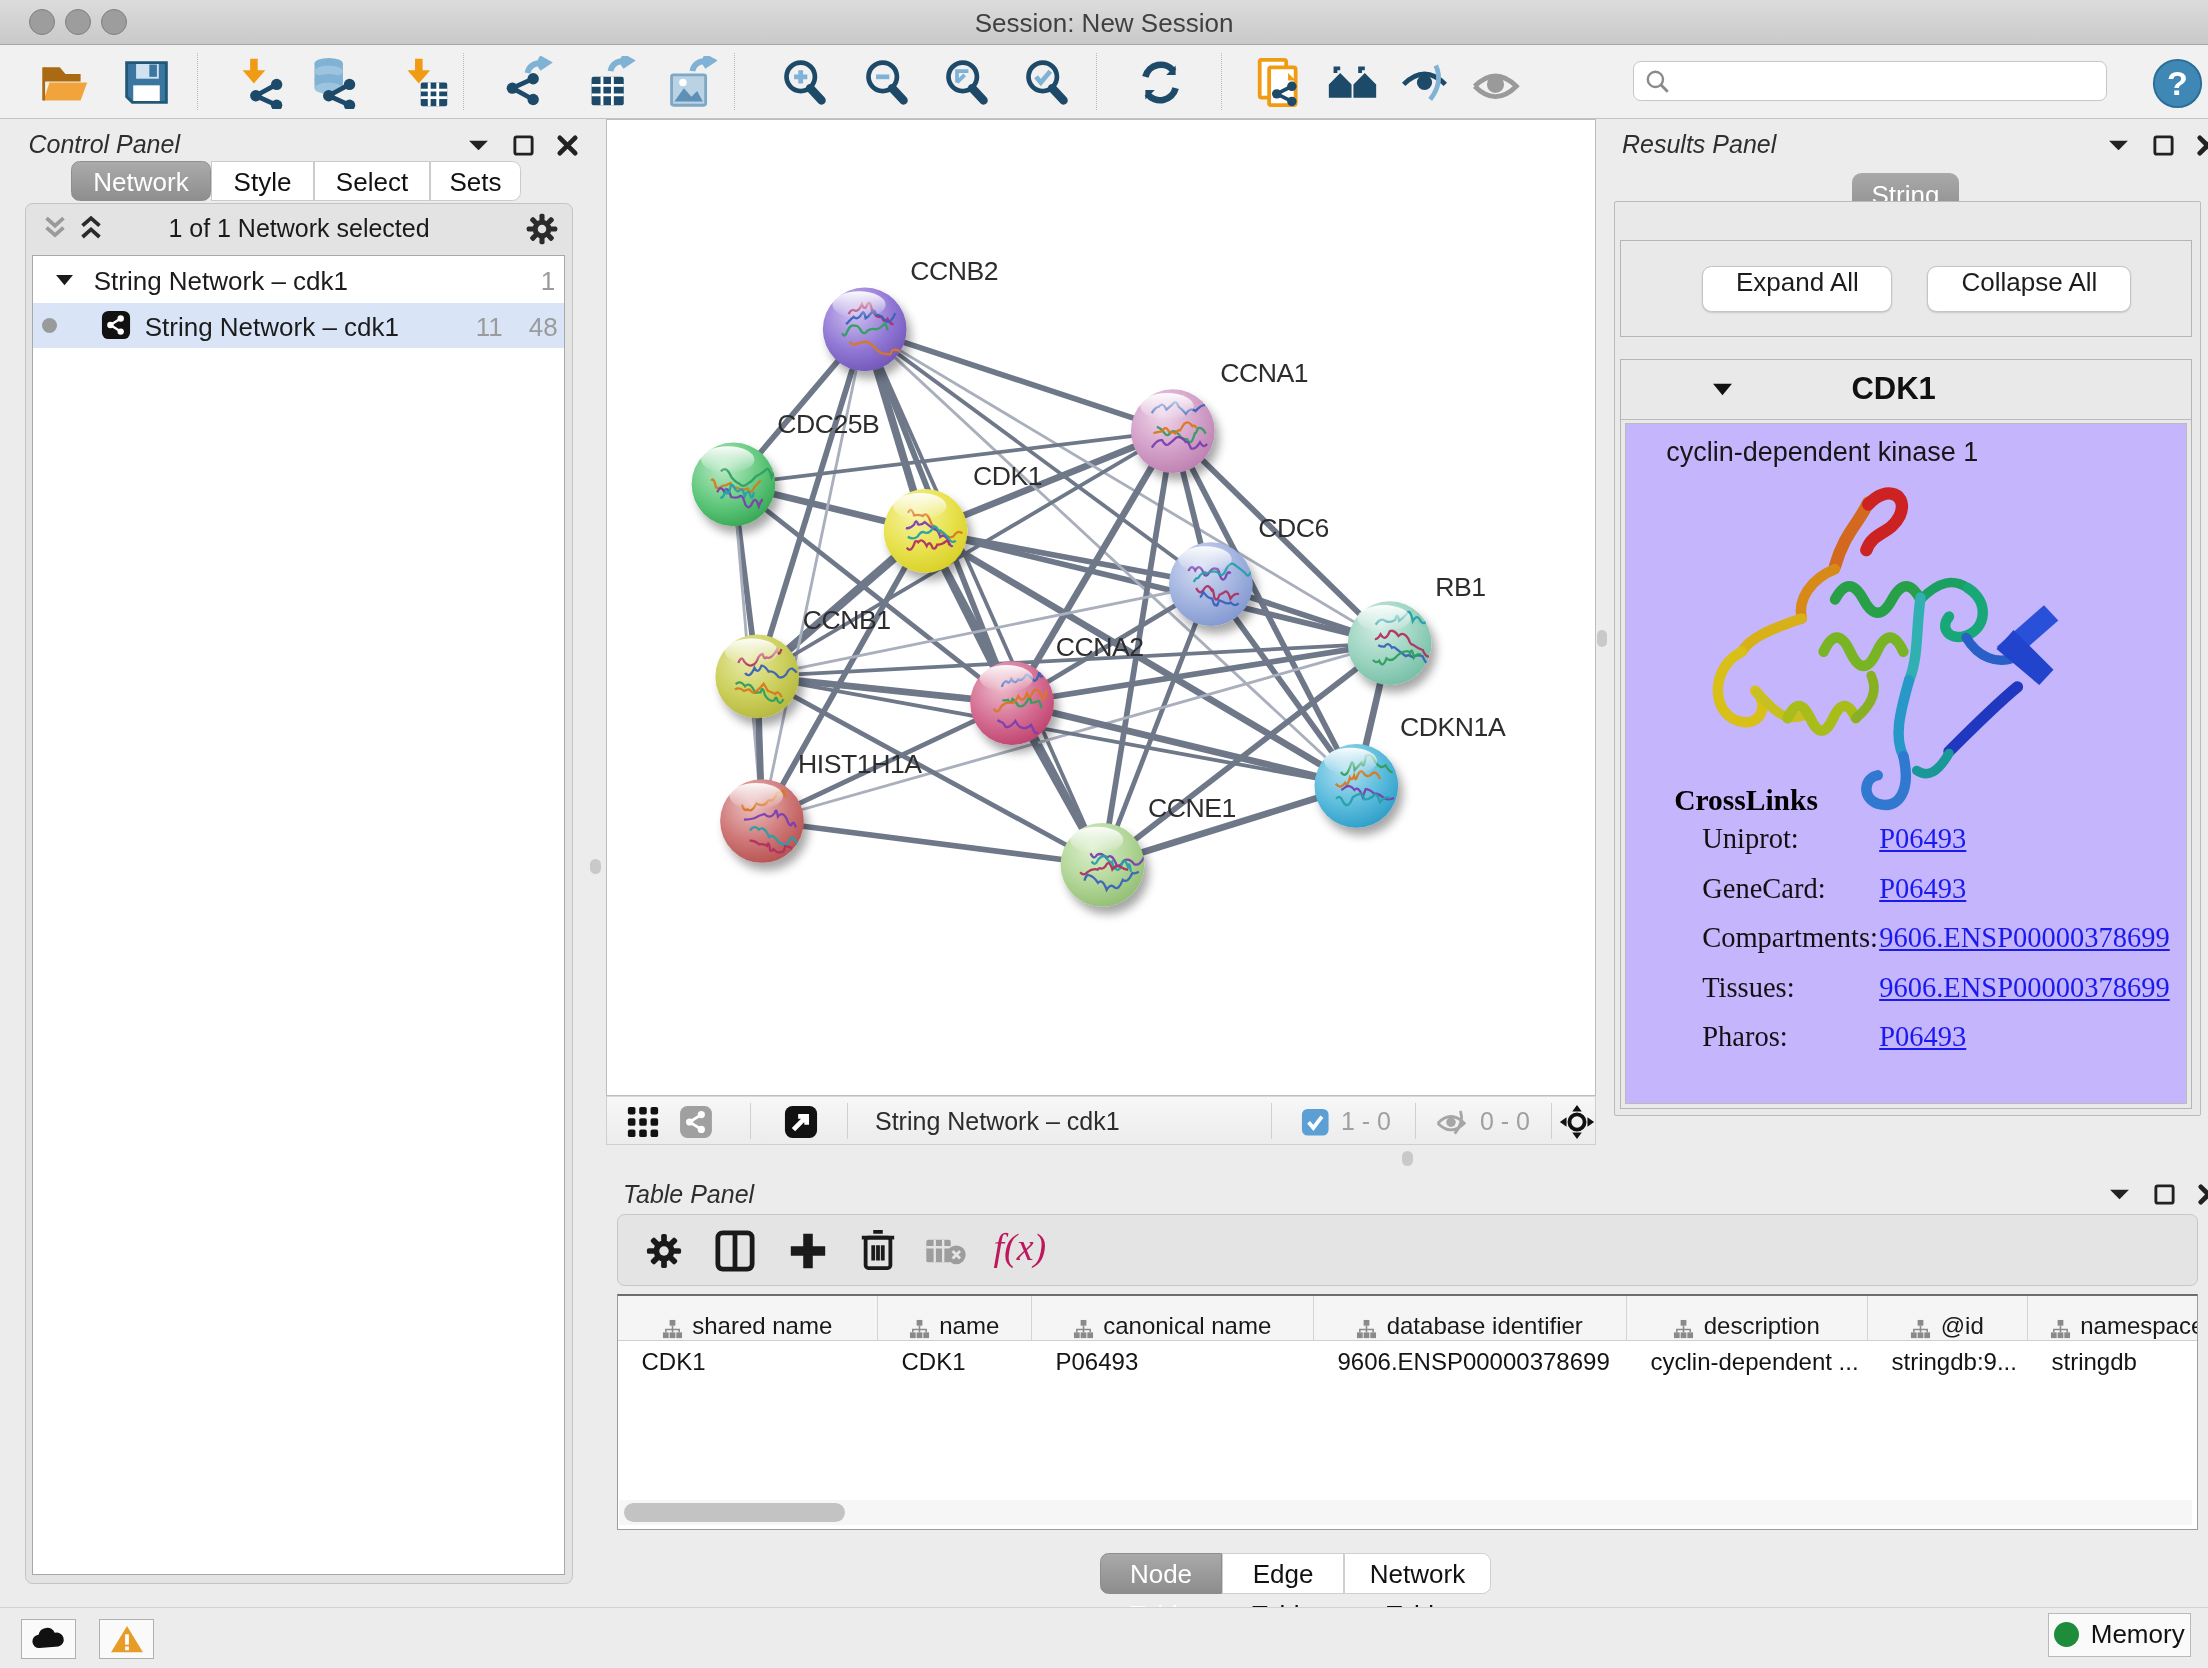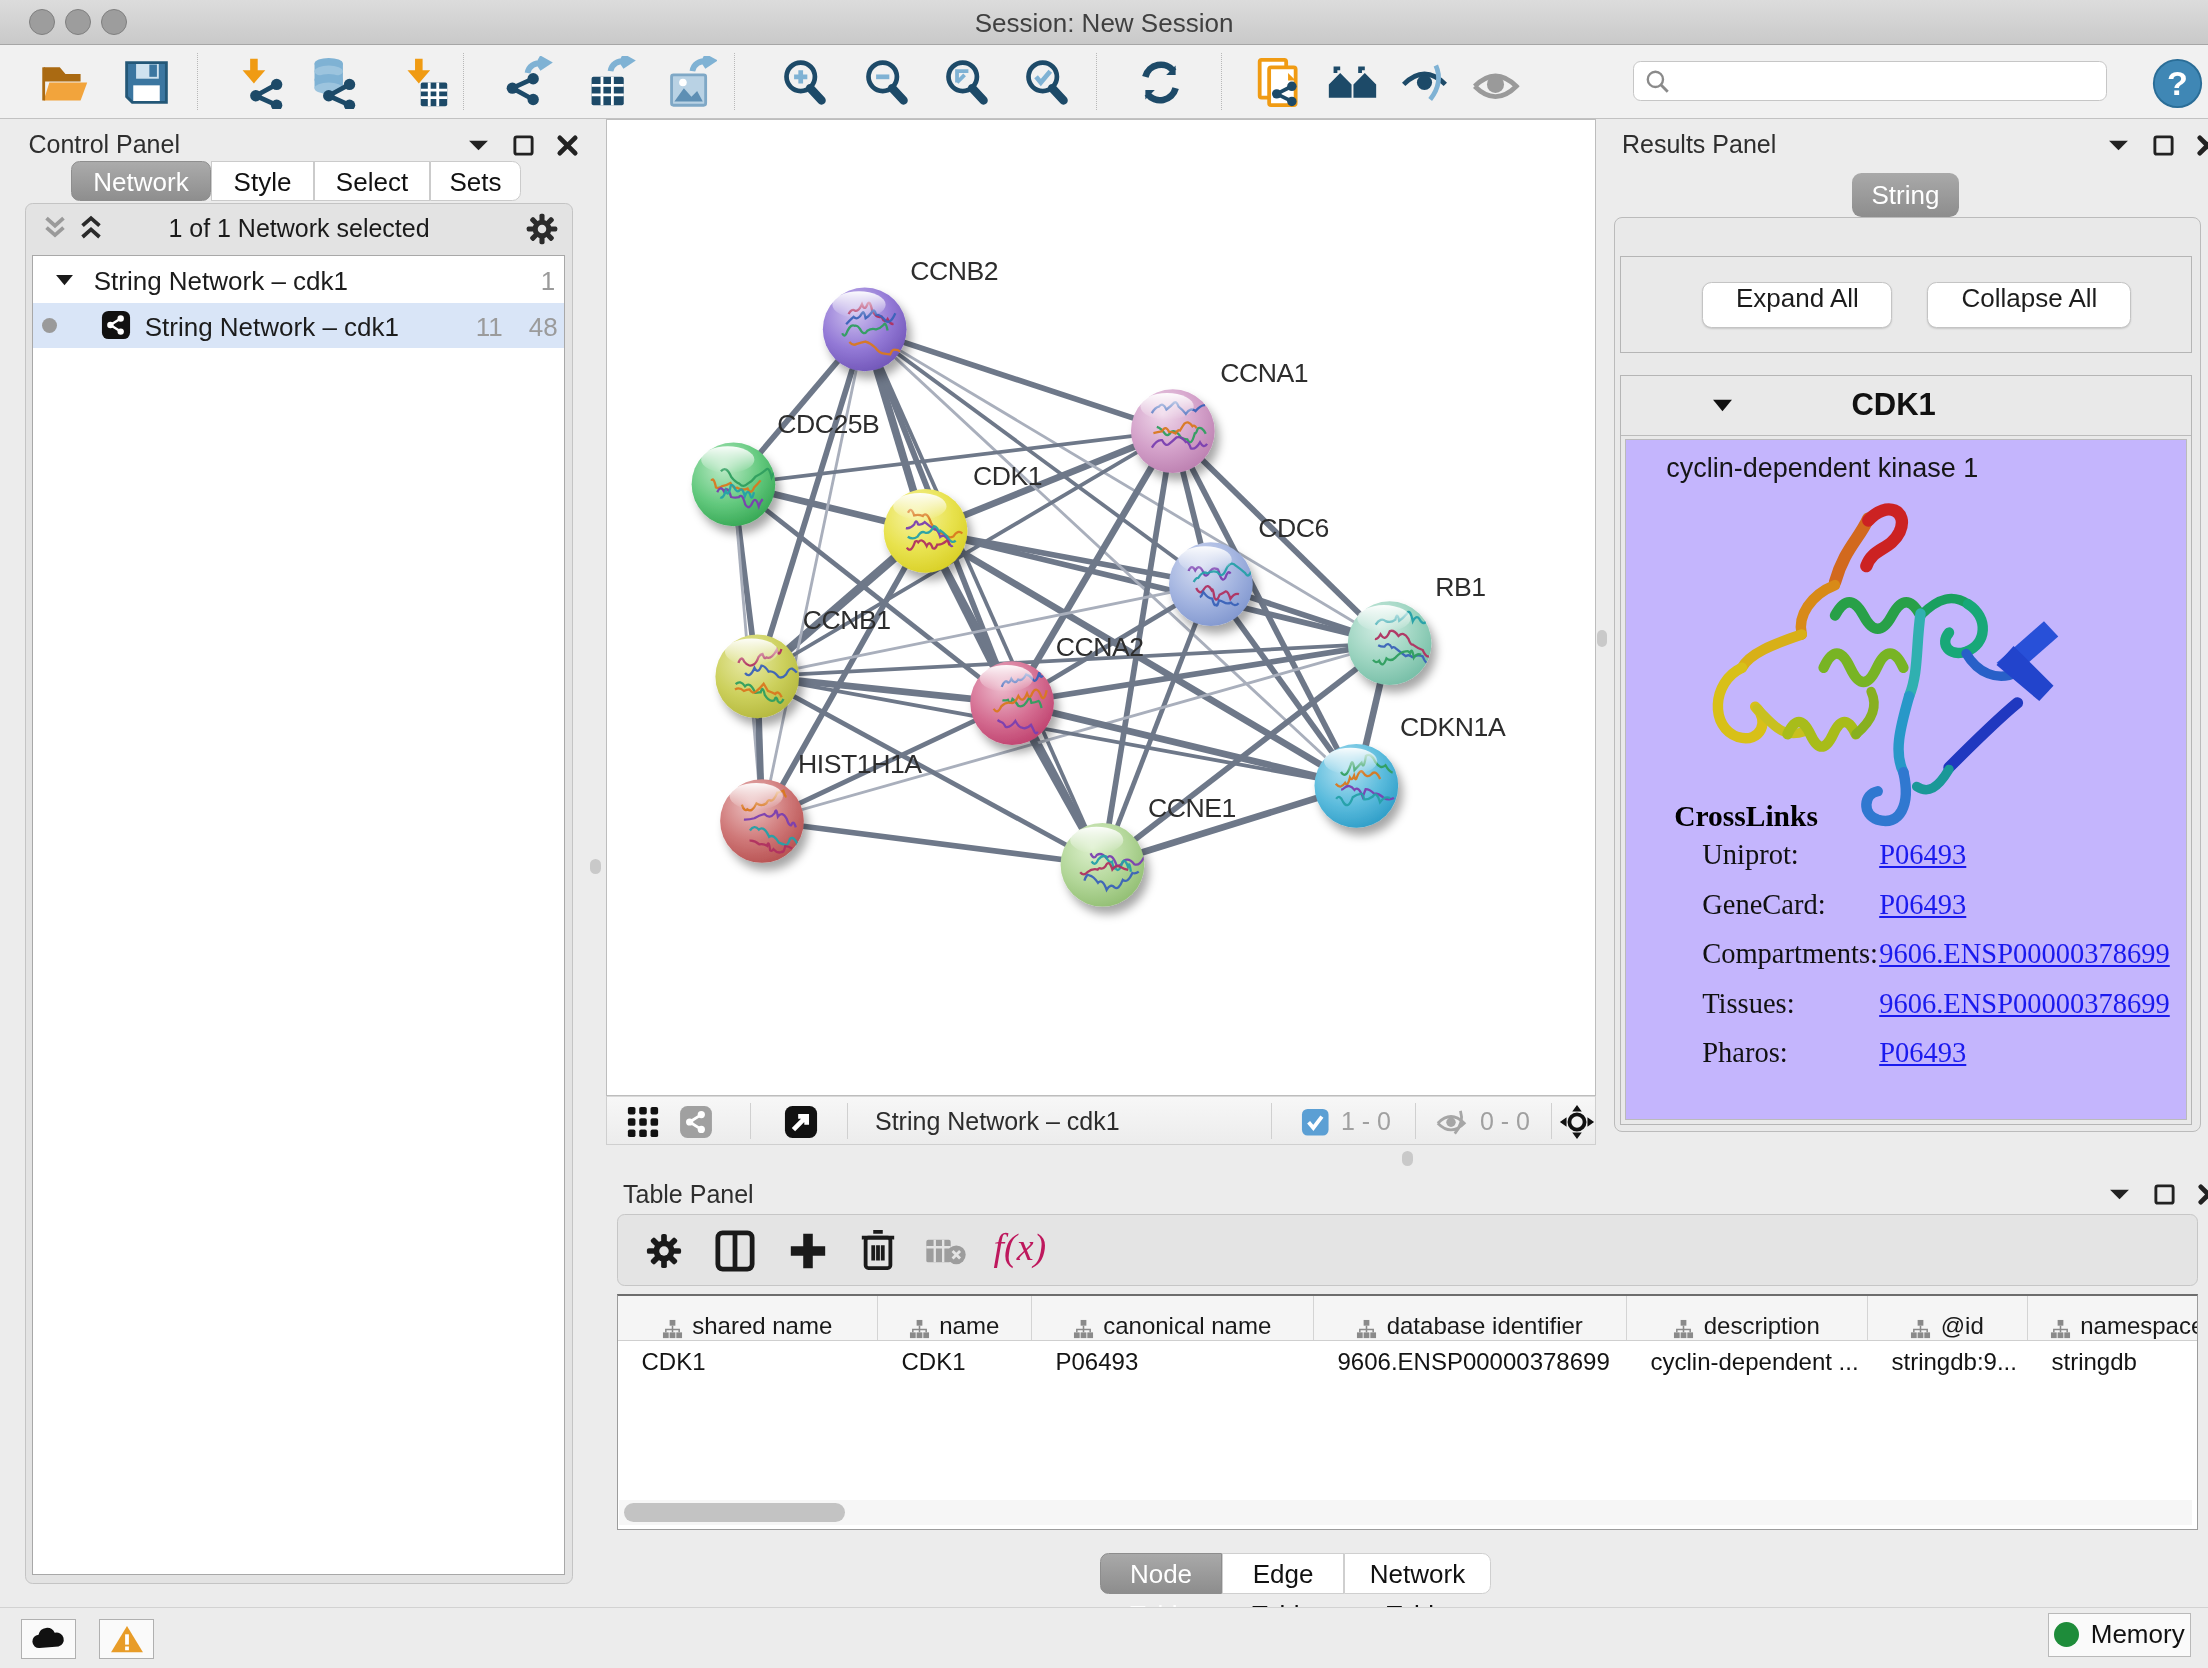--- a/index.html
+++ b/index.html
@@ -10,21 +10,21 @@
   .light{position:absolute;top:8.6px;width:26px;height:26px;border-radius:50%;background:#9d9d9d;border:1.4px solid #7f7f7f;box-sizing:border-box;}
   #win-title{position:absolute;left:0;right:0;top:0;height:45px;line-height:47px;text-align:center;font-size:26px;color:#404040;}
   
   #toolbar{position:absolute;left:0;top:45px;width:2208px;height:74px;background:#f1f1f1;border-bottom:1px solid #c2c2c2;box-sizing:border-box;}
   .tbi{position:absolute;top:10.5px;width:53px;height:53px;}
   .tsep{position:absolute;top:7.6px;width:0;height:57px;border-left:1.9px dotted #b8b8b8;}
   #search-box{position:absolute;left:1633px;top:16px;width:474px;height:40px;background:#fff;border:1.9px solid #c6c6c6;border-radius:7.6px;box-sizing:border-box;}
   #search-box svg{position:absolute;left:9.5px;top:5.7px;}
   #search-input{position:absolute;left:46px;top:1.9px;width:409px;height:30px;border:none;outline:none;font-size:25px;background:transparent;}
   
-  .panel-title{font-size:25px;color:#2e2e2e;}
+  .panel-title{font-size:25px;color:#2e2e2e;font-style:italic;}
   .win-ctrl{position:absolute;top:0;display:flex;gap:21px;align-items:center;}
   
   #control-panel{position:absolute;left:0;top:119px;width:594px;height:1484px;}
   #cp-title{position:absolute;left:28.5px;top:11.4px;}
   .tab{position:absolute;box-sizing:border-box;height:40px;background:#fff;border:1px solid #cbcbcb;color:#111;font-size:26px;text-align:center;line-height:40px;}
   .tab.sel{background:linear-gradient(#ababab,#8e8e8e);color:#fff;border-color:#8e8e8e;}
   #cp-box{position:absolute;left:25px;top:84px;width:546px;height:1379px;background:#e3e3e3;border:1px solid #c4c4c4;border-radius:7.6px;}
   #cp-toolbar{position:absolute;left:0;top:0;width:100%;height:49px;}
   #cp-status{position:absolute;left:0;right:0;top:9.5px;text-align:center;font-size:25px;color:#1a1a1a;}
   #cp-list{position:absolute;left:5.7px;top:51px;width:533px;height:1320px;background:#fff;border:1px solid #a8a8a8;box-sizing:border-box;}
@@ -34,21 +34,21 @@
   
   #network-panel{position:absolute;left:606px;top:119px;width:990px;height:977px;background:#fff;border:1px solid #bdbdbd;box-sizing:border-box;}
   #net-toolbar{position:absolute;left:606px;top:1096px;width:990px;height:49px;background:linear-gradient(#f7f7f7,#ececec);border:1px solid #cfcfcf;border-top:1px solid #d8d8d8;box-sizing:border-box;}
   .ntsep{position:absolute;top:5.7px;height:36px;width:0;border-left:1px solid #d0d0d0;}
   #net-title{position:absolute;left:268px;top:9.5px;font-size:25px;color:#2c2c2c;}
   .nt-gray{color:#a0a0a0;font-size:25px;position:absolute;top:9.5px;text-align:right;}
   
   #results-panel{position:absolute;left:1607px;top:119px;width:601px;height:1053px;}
   #rp-title{position:absolute;left:15px;top:11.4px;}
   #rp-tab{position:absolute;left:245px;top:54px;width:107px;height:44px;background:linear-gradient(#a9a9a9,#8d8d8d);border-radius:9.5px;color:#fff;font-size:26px;text-align:center;line-height:44px;}
-  #rp-outer{position:absolute;left:6.7px;top:98px;width:585px;height:913px;background:#e9e9e9;border:1px solid #bbb;border-radius:8px;}
+  #rp-outer{position:absolute;left:6.7px;top:82px;width:585px;height:913px;background:#e9e9e9;border:1px solid #bbb;border-radius:2px;}
   #rp-btnbox{position:absolute;left:5.7px;top:38px;width:570px;height:95px;border:1px solid #b5b5b5;background:#e9e9e9;}
   .rp-btn{position:absolute;top:25px;height:46px;background:#fff;border:1px solid #c4c4c4;border-radius:9.5px;font-size:26px;text-align:center;box-sizing:border-box;box-shadow:0 1px 1.9px rgba(0,0,0,0.15);}
   #rp-main{position:absolute;left:5.7px;top:157px;width:570px;height:748px;border:1px solid #b5b5b5;background:#e9e9e9;}
   #rp-genehdr{position:absolute;left:0;top:0;width:100%;height:59px;border-bottom:1px solid #bbb;}
   #rp-genename{position:absolute;left:230px;top:11.4px;font-size:31px;font-weight:bold;color:#111;}
   #rp-inner{position:absolute;left:3.8px;top:63px;width:560px;height:679px;border:1px solid #bbb;background:#c4b5fd;}
   #rp-desc{position:absolute;left:40px;top:13.3px;font-size:27px;color:#161616;}
   #crosslinks-title{position:absolute;left:48px;top:360px;font-family:"Liberation Serif",serif;font-weight:bold;font-size:29.5px;color:#000;}
   .cl-row{position:absolute;left:76px;font-family:"Liberation Serif",serif;font-size:28.5px;color:#111;}
   .cl-val{position:absolute;left:177px;top:0;color:#1a1aee;text-decoration:underline;white-space:nowrap;}

